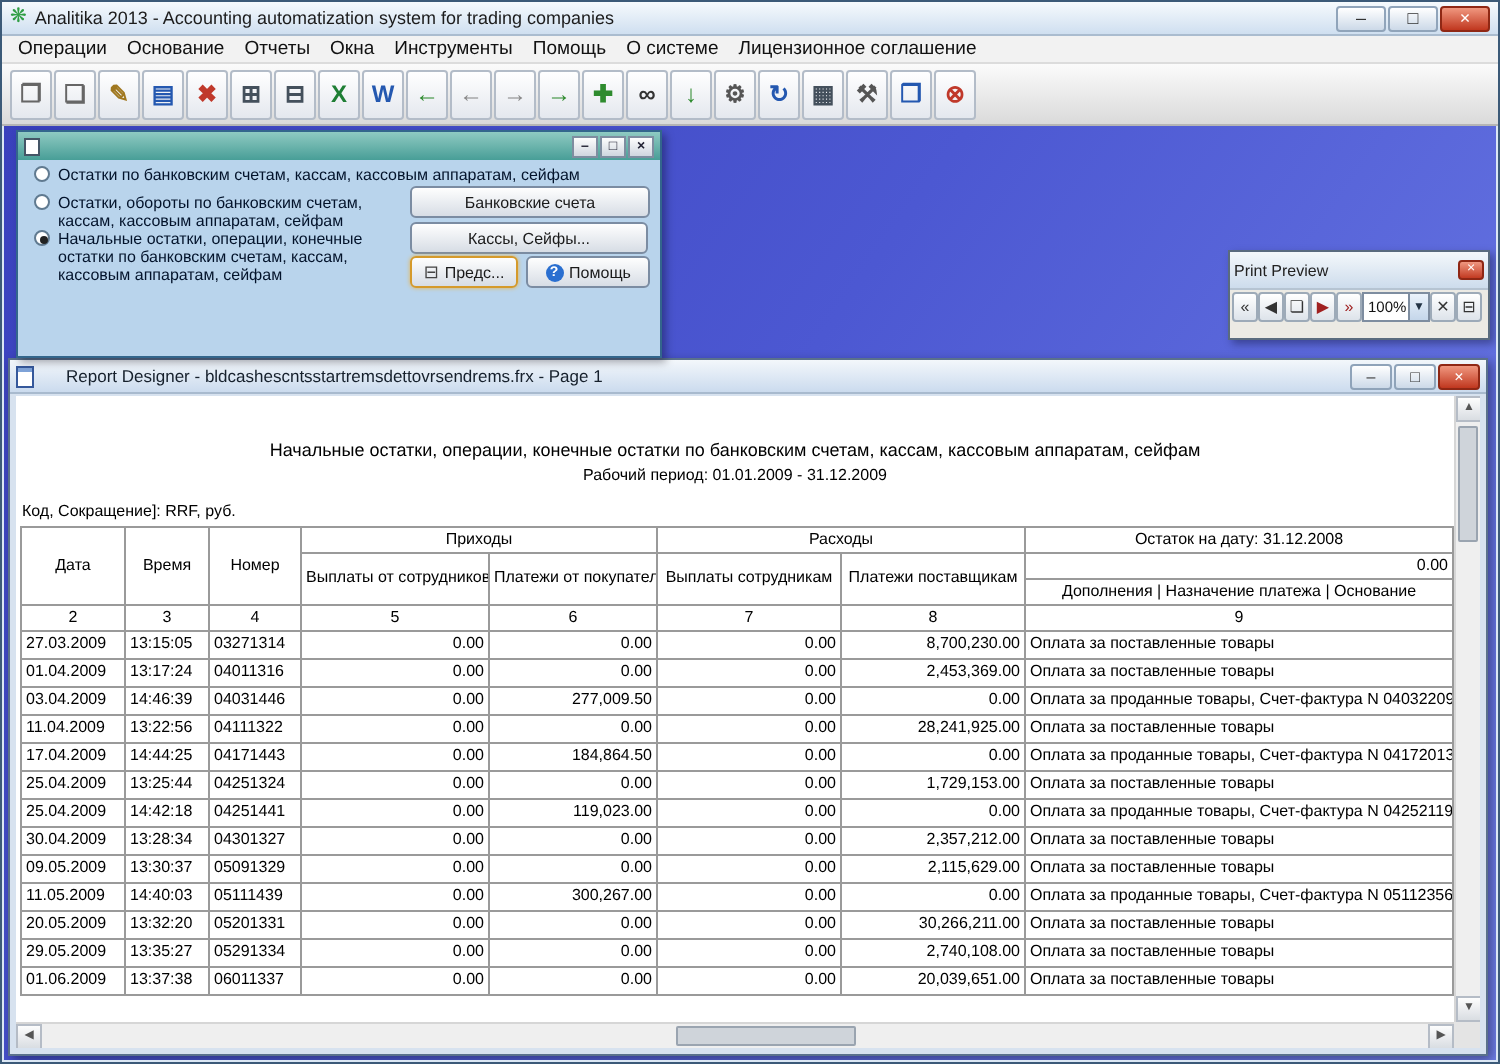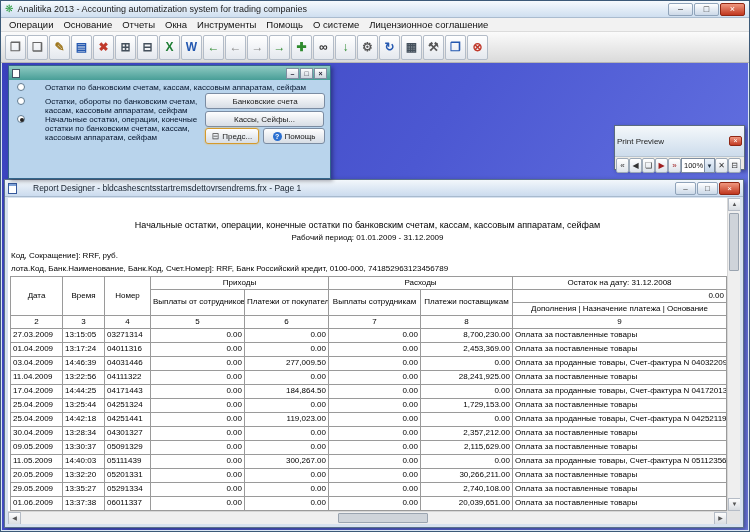--- a/index.html
+++ b/index.html
@@ -21,37 +21,37 @@
 .tbtn{width:21px;height:25px;border:1px solid #b3bcc8;border-radius:2px;background:linear-gradient(#ffffff,#e4e8ee);display:flex;align-items:center;justify-content:center;flex:0 0 auto}
 .tbtn span{font-size:12px;font-weight:bold;line-height:1}
 
 .mdi{position:absolute;left:1px;right:1px;top:62px;bottom:1px;background:linear-gradient(125deg,#3a41bd 0%,#4c58d2 45%,#707fe8 100%);overflow:hidden}
 
 .dialog{position:absolute;left:6px;top:2px;width:323px;height:114px;background:#b9d4ec;border:1px solid #33668c;box-shadow:2px 2px 4px rgba(0,0,20,.35);z-index:10}
 .dlg-title{height:14px;background:linear-gradient(#8fcac2,#489e97);display:flex;align-items:center;gap:3px;padding:0 3px;font-size:8px;color:#062e34;font-weight:bold;white-space:nowrap}
 .dlg-doc{width:8px;height:9px;background:#fff;border:1px solid #456;flex:0 0 auto}
 .dlg-btns{margin-left:auto;display:flex;gap:1px}
 .dlg-btn{width:13px;height:11px;background:linear-gradient(#fdfdfd,#cfd6df);border:1px solid #7e8da0;font-size:7px;line-height:9px;text-align:center;color:#223}
-.radio{position:absolute;display:flex;gap:20px;font-size:8px;color:#03132b;line-height:9px}
+.radio{position:absolute;display:flex;gap:4px;font-size:8px;color:#03132b;line-height:9px}
 .rb{flex:0 0 auto;width:8px;height:8px;border-radius:50%;background:#fff;border:1px solid #607a90;position:relative}
 .rb.sel::after{content:"";position:absolute;left:2px;top:2px;width:4px;height:4px;border-radius:50%;background:#222}
 .r1{left:8px;top:17px;width:310px;white-space:nowrap;overflow:hidden}
 .r2{left:8px;top:31px;width:182px}
 .r3{left:8px;top:49px;width:186px}
 .dbtn{position:absolute;display:flex;align-items:center;justify-content:center;gap:3px;font-size:8px;color:#1a1a1a;background:linear-gradient(#fefefe,#d7dde5);border:1px solid #7b8ca2;border-radius:3px;white-space:nowrap}
 .b-bank{left:196px;top:27px;width:120px;height:16px}
 .b-cash{left:196px;top:45px;width:119px;height:16px}
 .b-present{left:196px;top:62px;width:54px;height:16px;border-color:#d59a2b;box-shadow:0 0 2px #e8b34c}
 .b-help{left:254px;top:62px;width:62px;height:16px}
 .pico{color:#444;font-size:9px}
 .hico{width:9px;height:9px;border-radius:50%;background:#2a6fd0;color:#fff;font-size:7px;line-height:9px;text-align:center;font-weight:bold;flex:0 0 auto}
 .tooltip{position:absolute;left:204px;top:79px;padding:2px 4px;background:#ffffe1;border:1px solid #6a6a6a;font-size:8px;color:#111;white-space:nowrap;z-index:40;box-shadow:1px 1px 2px rgba(0,0,0,.3)}
 
 .preview{position:absolute;left:612px;top:62px;width:131px;height:45px;background:#eceae4;border:1px solid #5a6b7e;box-shadow:2px 2px 4px rgba(0,0,20,.35);z-index:10}
-.pv-title{height:31px;display:flex;align-items:center;padding:0 2px;background:linear-gradient(#f4f8fb,#cddcec);border-bottom:1px solid #b6c4d2;font-size:8px;color:#222;white-space:nowrap}
+.pv-title{height:19px;display:flex;align-items:center;padding:0 2px;background:linear-gradient(#f4f8fb,#cddcec);border-bottom:1px solid #b6c4d2;font-size:8px;color:#222;white-space:nowrap}
 .pv-close{margin-left:auto;width:13px;height:10px;background:linear-gradient(#ef9780,#c23a22);border:1px solid #8f2714;color:#fff;font-size:7px;line-height:8px;text-align:center;border-radius:2px}
 .pv-bar{display:flex;align-items:center;gap:0;padding:1px}
 .pvb{width:13px;height:15px;border:1px solid #9daab8;border-radius:2px;background:linear-gradient(#fff,#dde3ea);display:flex;align-items:center;justify-content:center;flex:0 0 auto}
 .pvb span{font-size:8px;color:#333;line-height:1}
 .pvb.red span{color:#a02020}
 .zoom{display:flex;align-items:flex-start;height:15px;flex:0 0 auto}
 .zoom-val{width:24px;height:15px;background:#fff;border:1px solid #7e8da0;font-size:7.5px;line-height:13px;padding-left:2px;color:#111}
 .zoom-dd{width:10px;height:15px;background:linear-gradient(#eaf2fb,#c4d6ea);border:1px solid #7e8da0;border-left:none;font-size:6px;line-height:14px;text-align:center;color:#234}
 
 .rwin{position:absolute;left:2px;top:116px;width:740px;bottom:2px;background:#d7e2ef;border:1px solid #5a718c;box-shadow:2px 2px 5px rgba(0,0,20,.4);z-index:5}
@@ -259,21 +259,20 @@
           <span class="rw-btn">–</span>
           <span class="rw-btn">□</span>
           <span class="rw-btn red">×</span>
         </span>
       </div>
       <div class="rw-body">
         <div class="page">
           <div class="rp-heading">Начальные остатки, операции, конечные остатки по банковским счетам, кассам, кассовым аппаратам, сейфам</div>
           <div class="rp-period">Рабочий период: 01.01.2009 - 31.12.2009</div>
           <div class="rp-line1">Код, Сокращение]: RRF, руб.</div>
-          <div class="rp-line2">лота.Код, Банк.Наименование, Банк.Код, Счет.Номер]: RRF, Банк Российский кредит, 0100-000, 741852963123456789</div>
 
           <table class="rep">
             <colgroup>
               <col style="width:52px">
                 <col style="width:42px">
                 <col style="width:46px">
               <col style="width:94px">
                 <col style="width:84px">
                 <col style="width:92px">
               <col style="width:92px">

